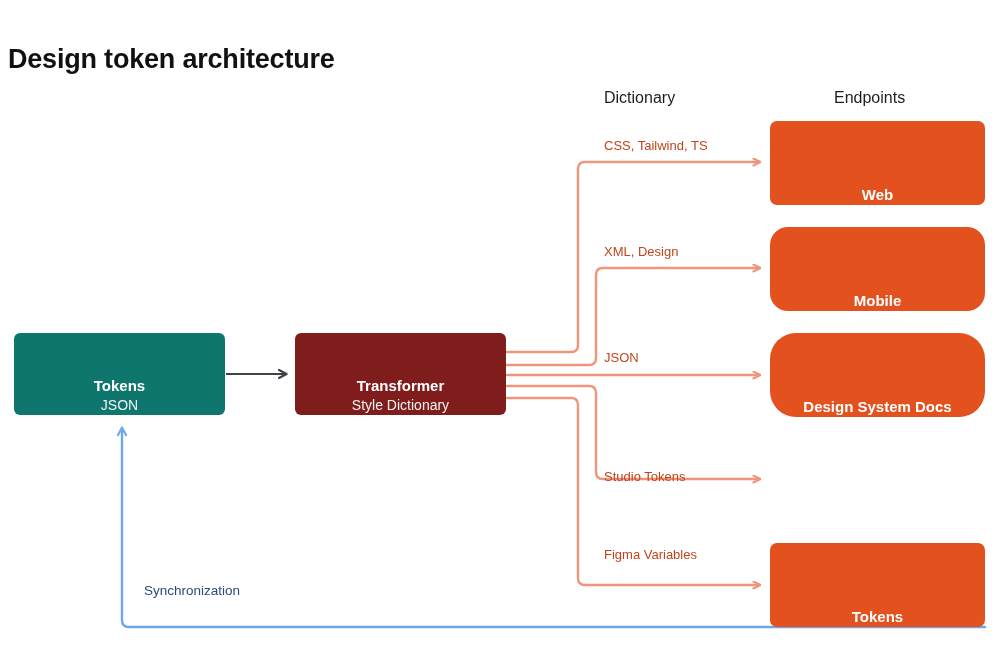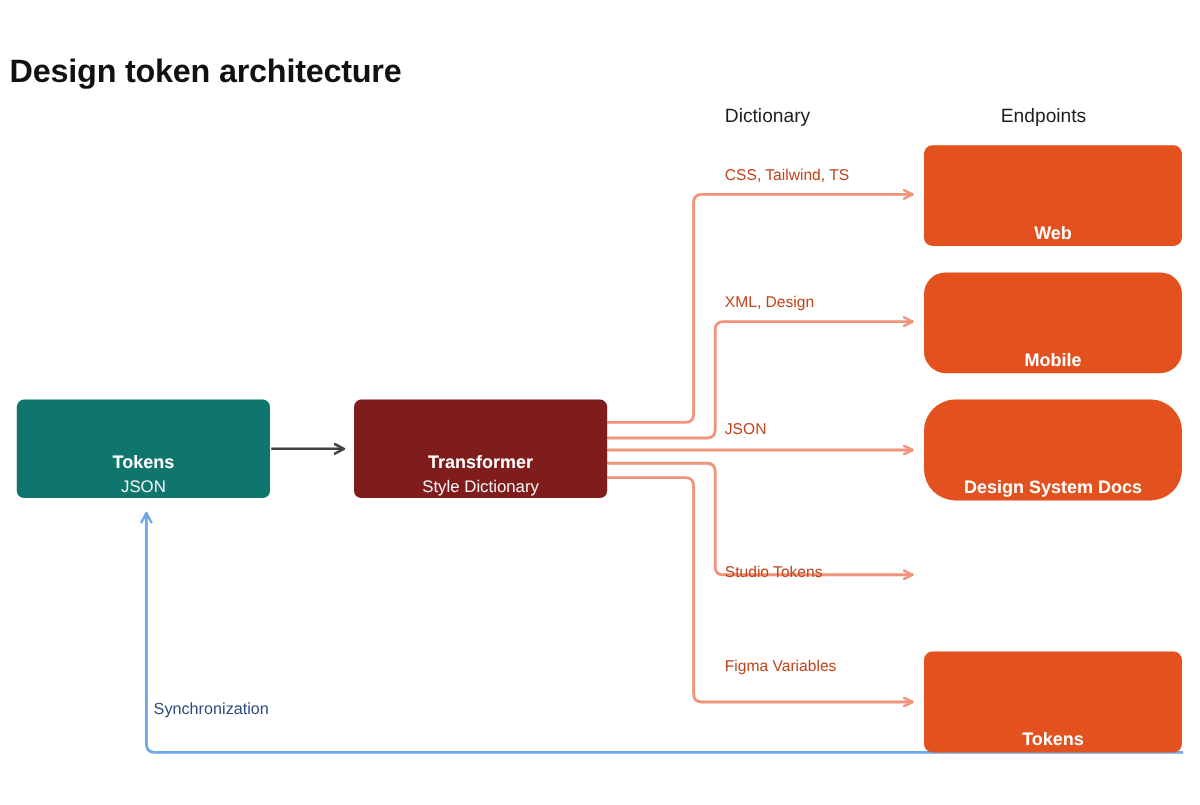--- a/index.html
+++ b/index.html
@@ -115,21 +115,21 @@
     white-space: nowrap;
   }
   #label-css    { left: 604px; top: 138px; }
   #label-xml    { left: 604px; top: 244px; }
   #label-json   { left: 604px; top: 350px; }
   #label-studio { left: 604px; top: 429px; margin-top: 40px; }
   #label-figma  { left: 604px; top: 547px; text-align: right; }
 
   #label-sync {
     position: absolute;
-    left: 128px;
+    left: 144px;
     top: 583px;
     font-size: 13.5px;
     color: #2c4a7c;
     white-space: nowrap;
     text-align: center;
   }
 </style>
 </head>
 <body>
 

